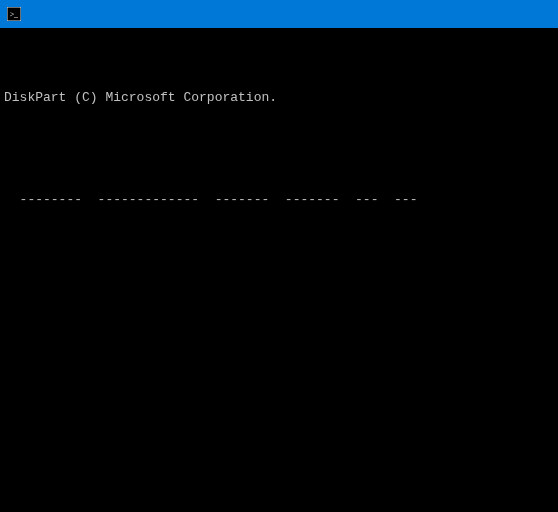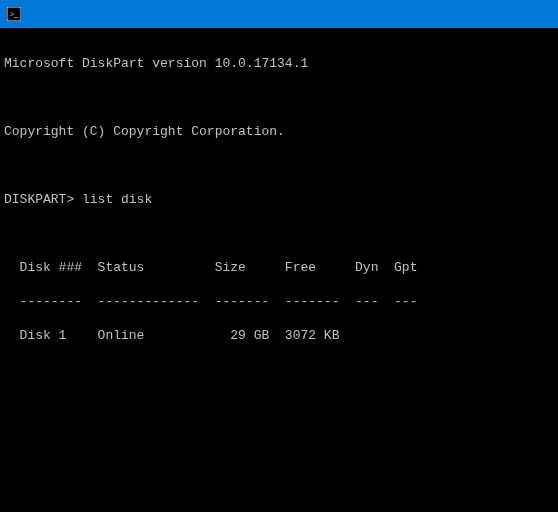--- a/index.html
+++ b/index.html
@@ -46,29 +46,25 @@
 <div class="titlebar">
   <span class="titlebar-icon">
     <svg viewBox="0 0 16 16">
         <rect x="0" y="0" width="16" height="16" fill="#000" stroke="#fff" stroke-width="1"></rect>
         <text x="3" y="11" font-size="9" fill="#fff" font-family="Consolas">&gt;_</text>
       </svg>
   </span>
 </div>
 
 <div class="console">
-<div>Microsoft DiskPart version 10.0.17134.1</div>
 <div> </div>
-<div>Copyright (C) Copyright Corporation.</div>
+<div>DiskPart (C) Microsoft Corporation.</div>
 <div> </div>
-<div>DISKPART&gt; list disk</div>
 <div> </div>
-<div>  Disk ###  Status         Size     Free     Dyn  Gpt</div>
 <div>  --------  -------------  -------  -------  ---  ---</div>
-<div>  Disk 1    Online           29 GB  3072 KB</div>
 <div> </div>
 <div> </div>
 
 
 
 
 
 
 
 

